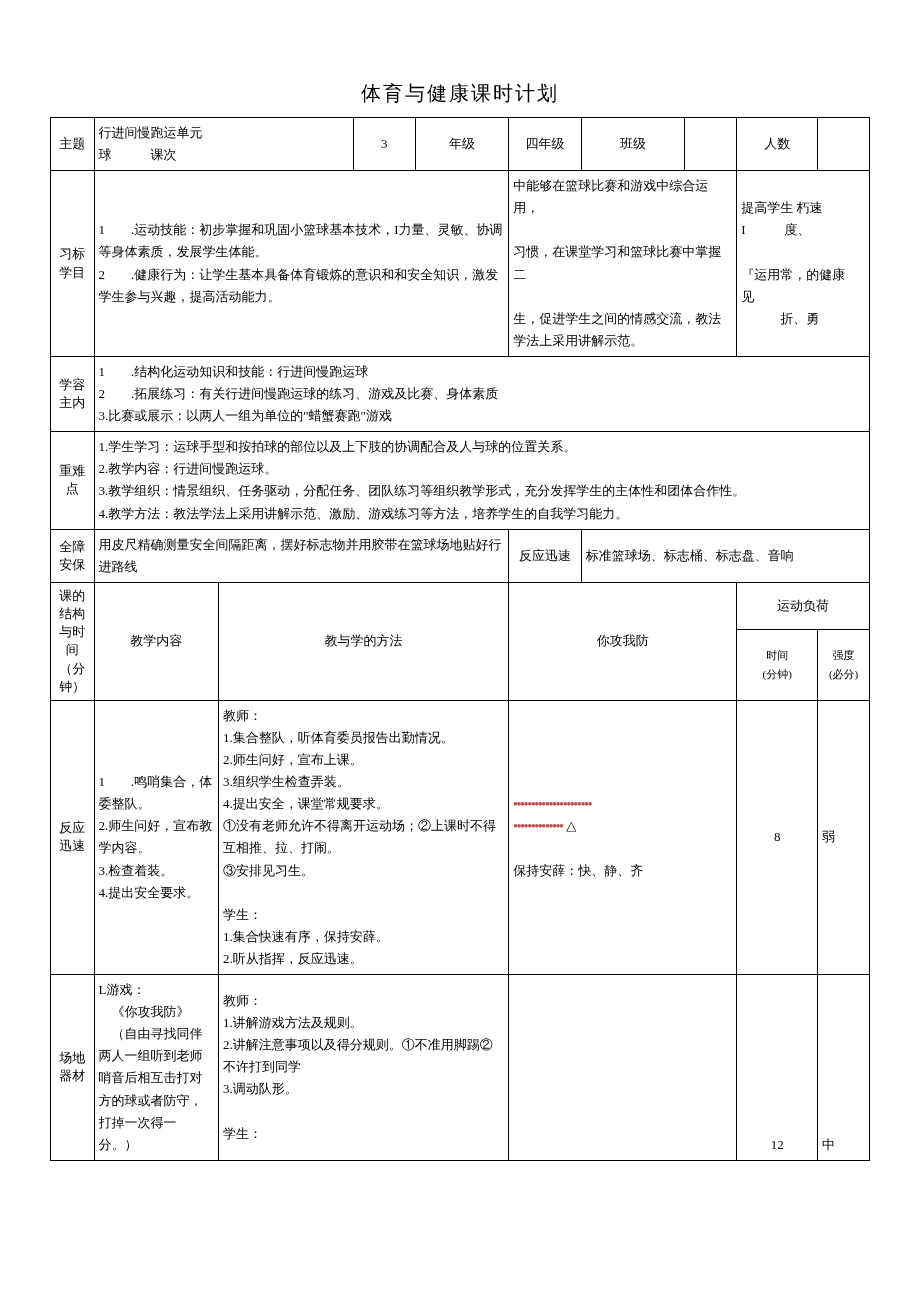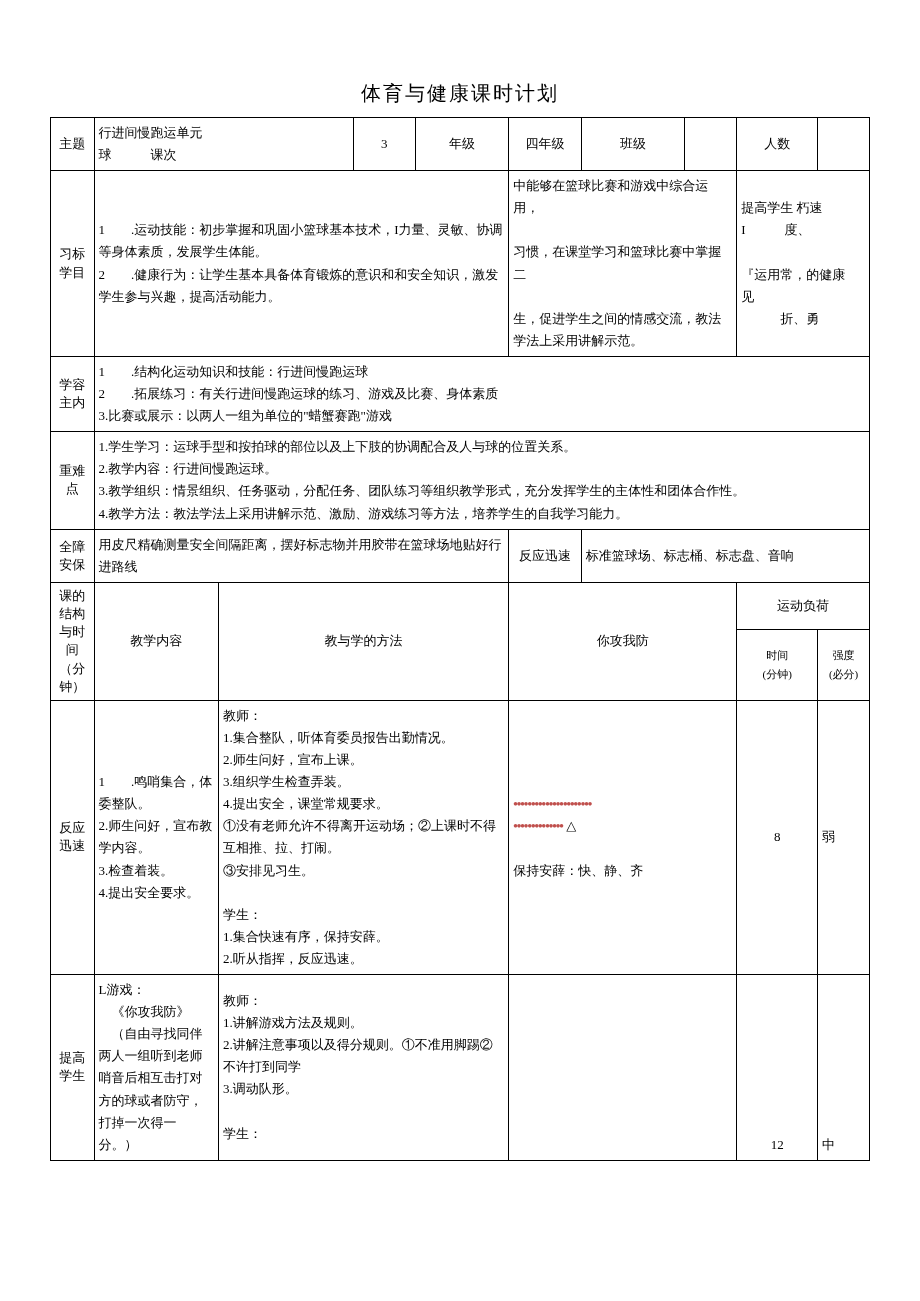--- a/index.html
+++ b/index.html
@@ -151,21 +151,21 @@
         <span class="tri">△</span>
       </div>
       <br>
       <div>保持安薛：快、静、齐</div>
     </td>
     <td class="center">8</td>
     <td>弱</td>
   </tr>
 
   <tr>
-    <td class="vlabel">提高学生</td>
+    <td class="vlabel">场地器材</td>
     <td style="white-space:pre-line">L游戏：
 　《你攻我防》
 　（自由寻找同伴两人一组听到老师哨音后相互击打对方的球或者防守，打掉一次得一分。）</td>
     <td colspan="3" style="white-space:pre-line">教师：
 1.讲解游戏方法及规则。
 2.讲解注意事项以及得分规则。①不准用脚踢②不许打到同学
 3.调动队形。
 
 学生：</td>
     <td colspan="3"></td>

